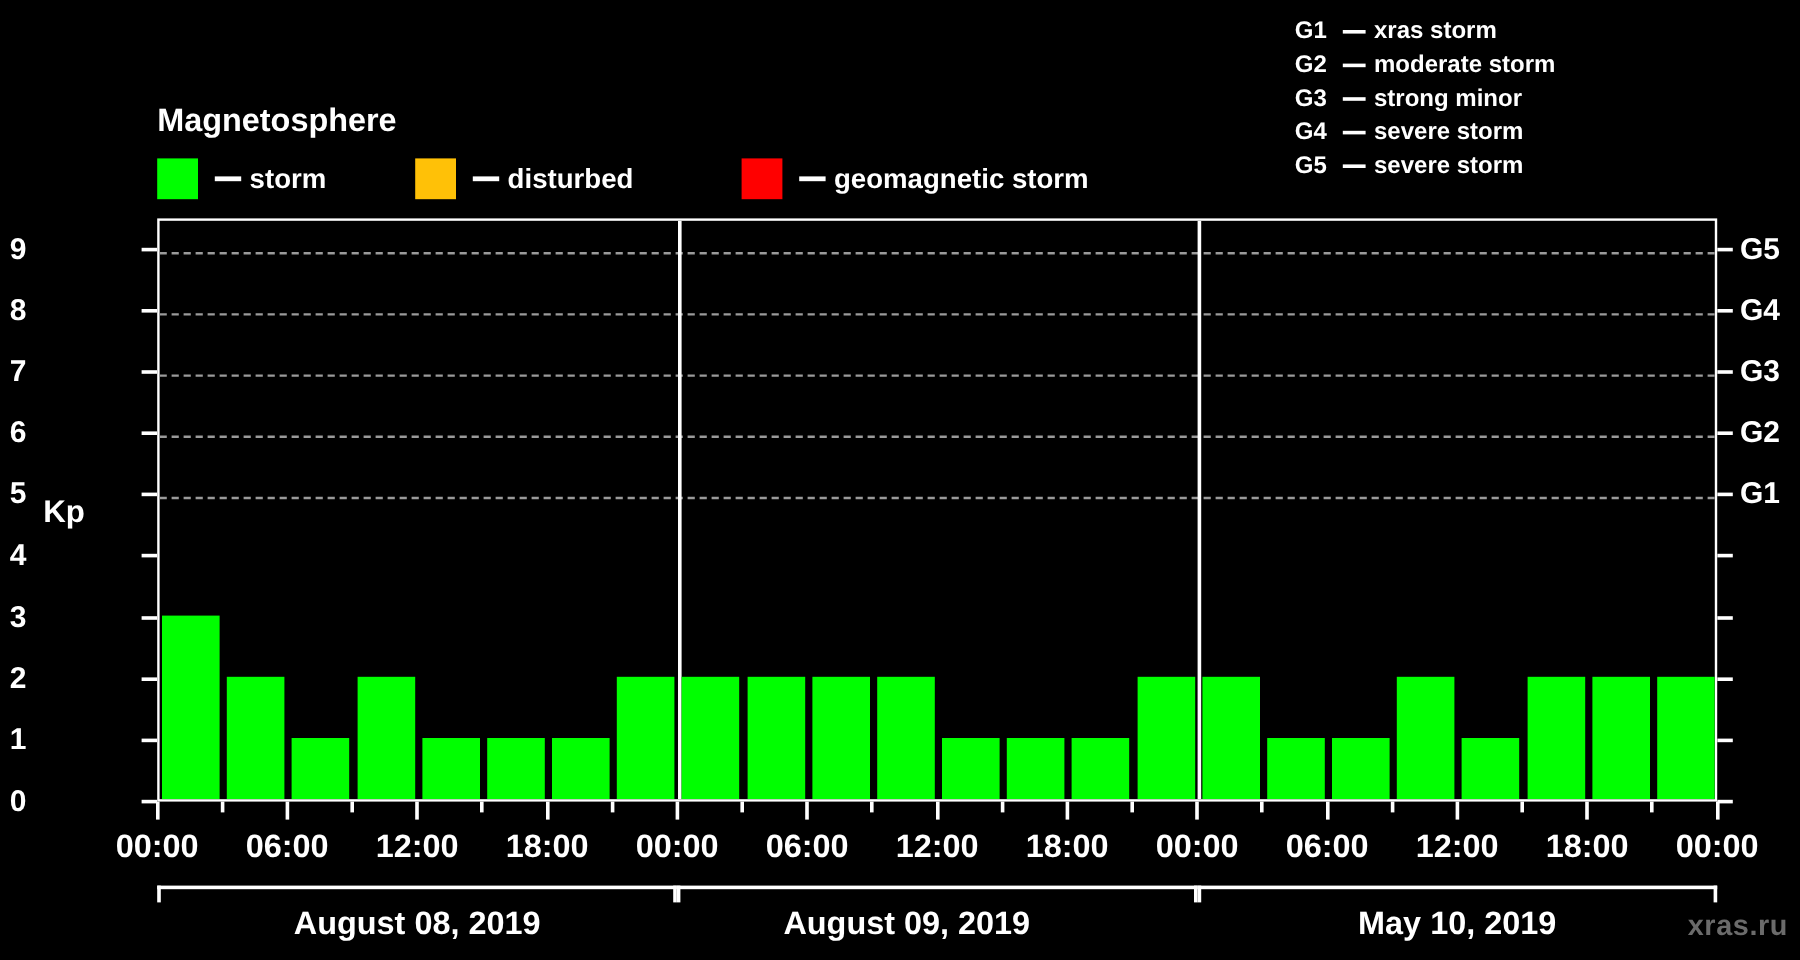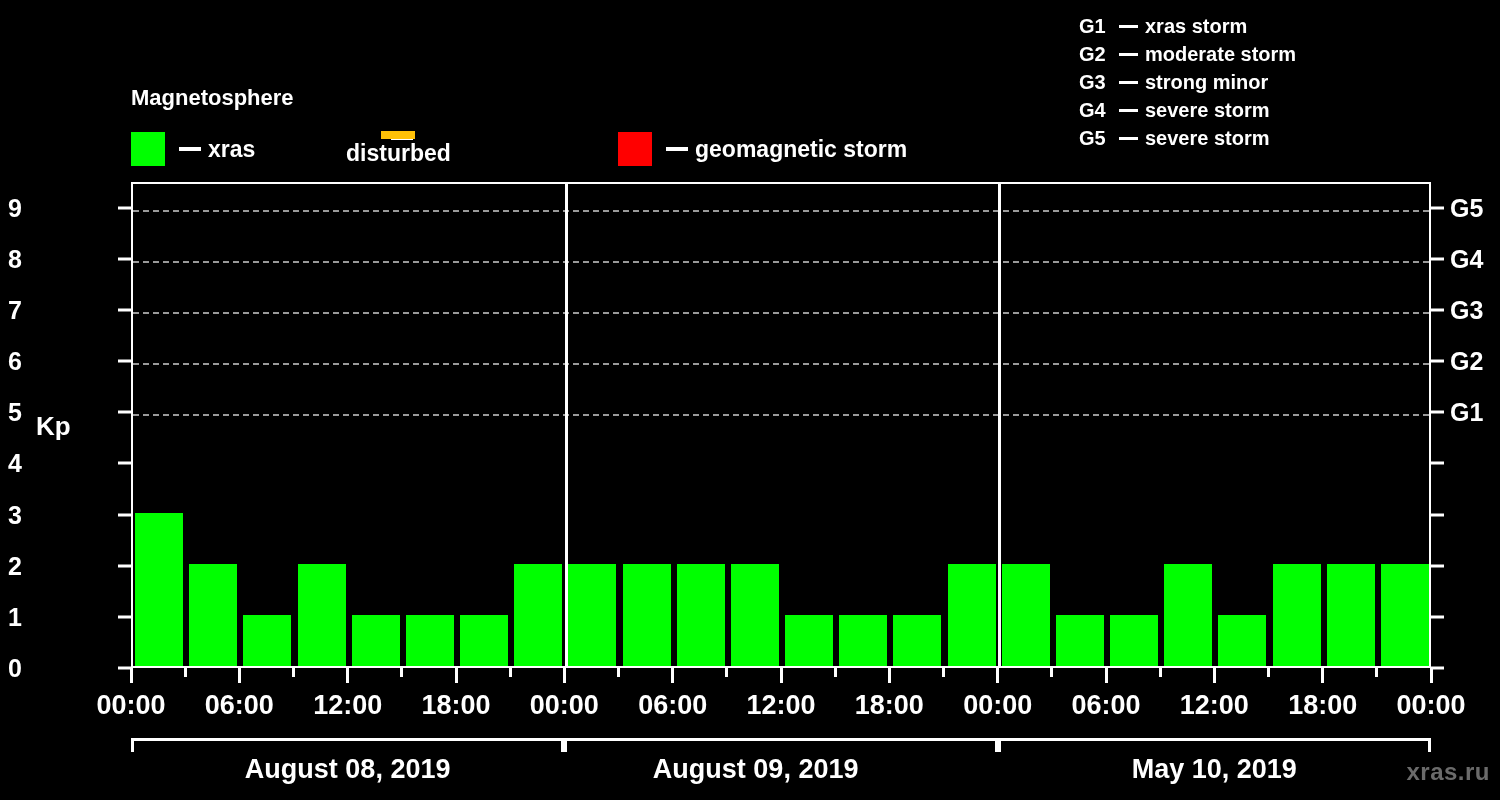--- a/index.html
+++ b/index.html
@@ -31,21 +31,21 @@
     top: 22px;
     font-size: 25px;
     font-weight: bold;
     letter-spacing: -0.2px;
     white-space: nowrap;
   }
   .subtitle {
     position: absolute;
     left: 131px;
     top: 85px;
-    font-size: 22px;
+    font-size: 27px;
     font-weight: bold;
     white-space: nowrap;
   }
 
   
   .cond-legend {
     position: absolute;
     left: 131px;
     top: 131px;
     height: 36px;
@@ -242,23 +242,23 @@
 <body>
 
 <div id="root">
 
   <div class="subtitle">Magnetosphere</div>
 
   <div class="cond-legend" id="cond-legend">
       <div class="cond-item" style="left: 0px;">
         <span class="cond-swatch" style="background: rgb(0, 255, 0);"></span>
         <span class="cond-dash"></span>
-        <span class="cond-label">xras</span>
-      </div>
-      <div class="cond-item" style="left: 215px; flex-direction: column;">
+        <span class="cond-label">storm</span>
+      </div>
+      <div class="cond-item" style="left: 215px;">
         <span class="cond-swatch" style="background: rgb(255, 193, 7);"></span>
         <span class="cond-dash"></span>
         <span class="cond-label">disturbed</span>
       </div>
       <div class="cond-item" style="left: 487px;">
         <span class="cond-swatch" style="background: rgb(255, 0, 0);"></span>
         <span class="cond-dash"></span>
         <span class="cond-label">geomagnetic storm</span>
       </div>
     </div>

